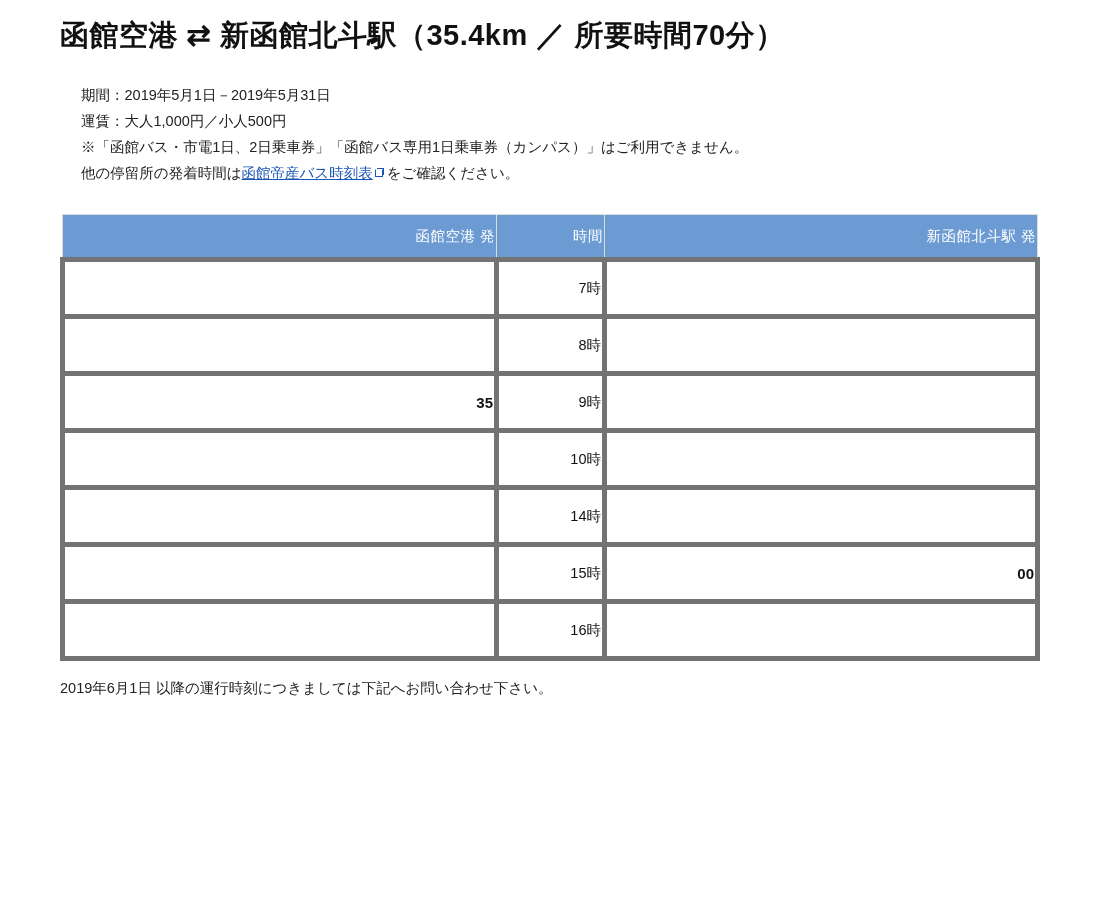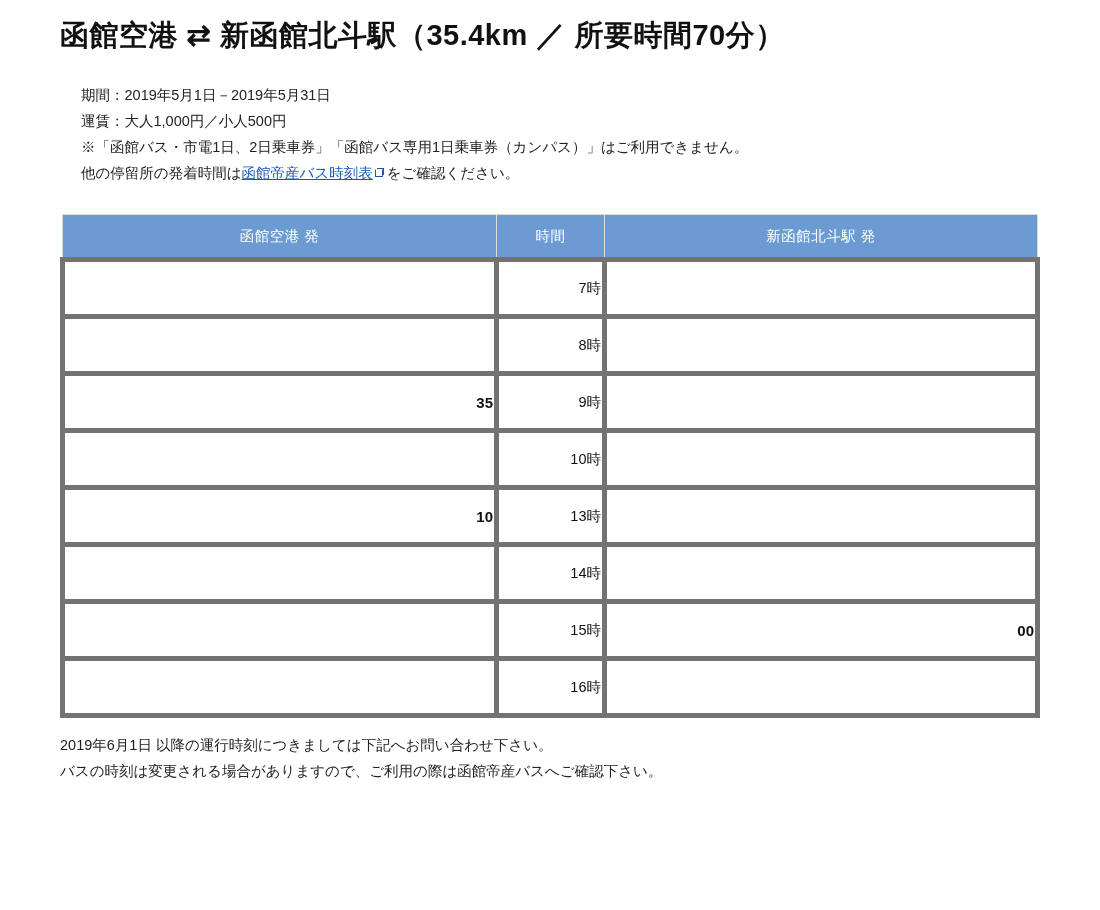--- a/index.html
+++ b/index.html
@@ -72,21 +72,21 @@
     margin-top: 28px;
     table-layout: fixed;
   }
   table.timetable th {
     background: #6b9bd2;
     color: #ffffff;
     font-weight: normal;
     font-size: 14.5px;
     height: 40px;
     border: 1px solid #dcdcdc;
-    text-align: center;
+    text-align: right;
     letter-spacing: 0.5px;
   }
   table.timetable td {
     border: 5px solid #737373;
     height: 50px;
     text-align: right;
     font-size: 15px;
     font-weight: bold;
     color: #111;
   }
@@ -152,42 +152,36 @@
         <td>35</td>
         <td class="hour">9時</td>
         <td></td>
       </tr>
       <tr>
         <td></td>
         <td class="hour">10時</td>
         <td></td>
       </tr>
       <tr>
-        <td>10</td>
-        <td class="hour">13時</td>
-        <td></td>
-      </tr>
-      <tr>
         <td></td>
         <td class="hour">14時</td>
         <td></td>
       </tr>
       <tr>
         <td></td>
         <td class="hour">15時</td>
         <td>00</td>
       </tr>
       <tr>
         <td></td>
         <td class="hour">16時</td>
         <td></td>
       </tr>
     </tbody>
   </table>
 
 
   <div class="footer">
     <div>2019年6月1日 以降の運行時刻につきましては下記へお問い合わせ下さい。</div>
-    <div>バスの時刻は変更される場合がありますので、ご利用の際は函館帝産バスへご確認下さい。</div>
 
   </div>
 
 </div>
 
 </body></html>

